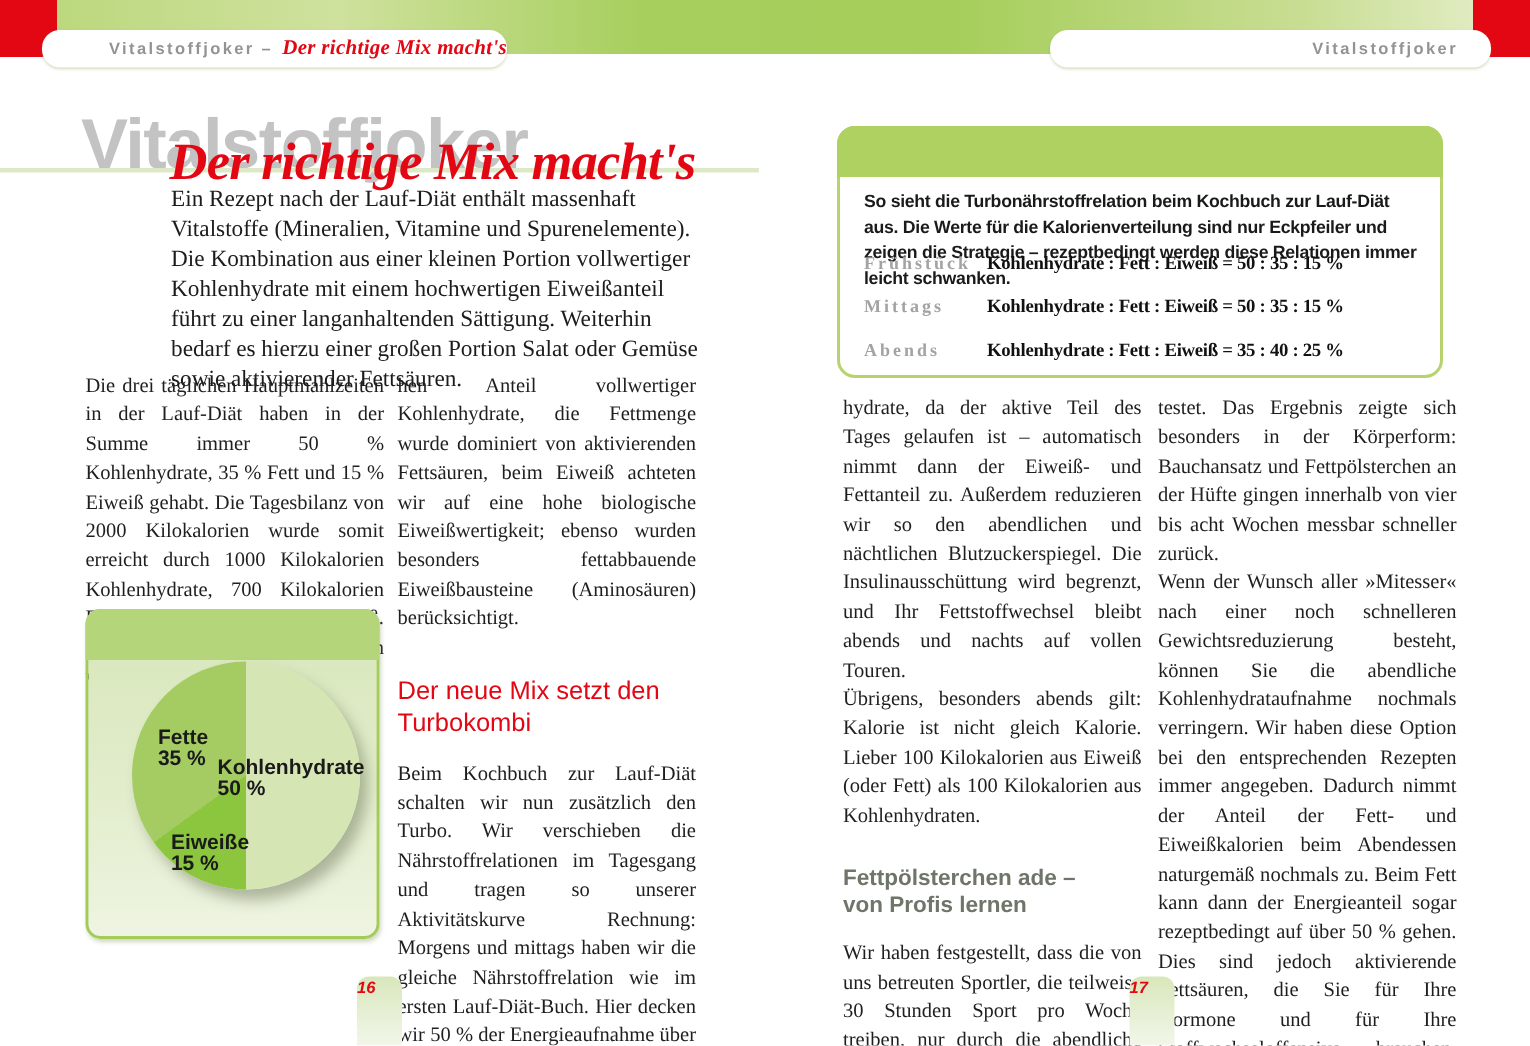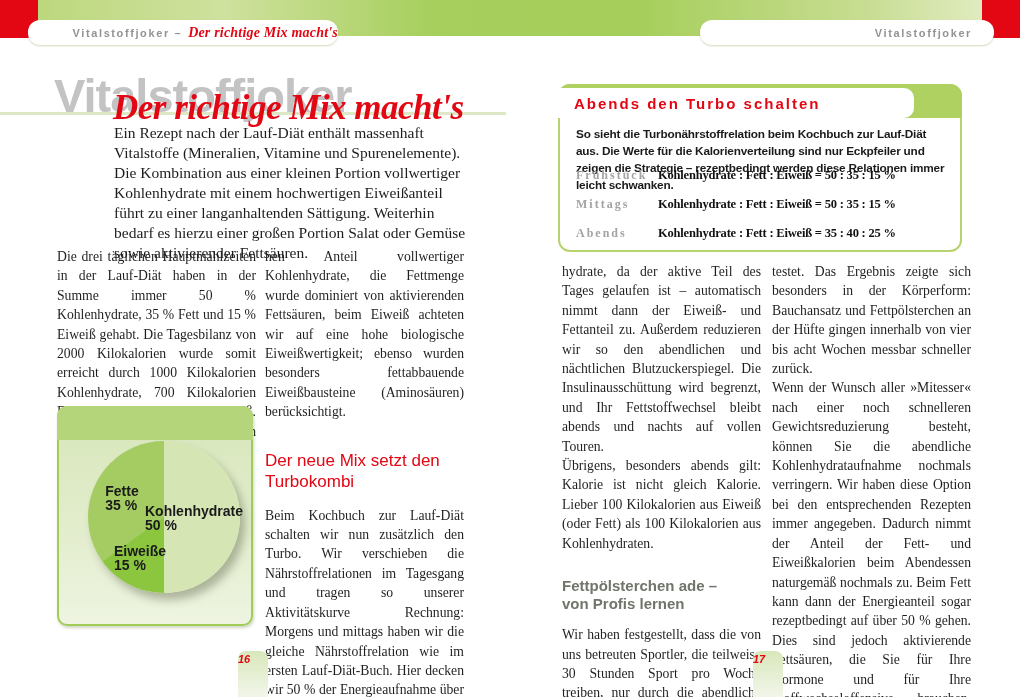--- a/index.html
+++ b/index.html
@@ -82,21 +82,21 @@
   .pie{
     position:absolute;left:29px;top:33px;width:152px;height:152px;border-radius:50%;
     box-shadow:5px 7px 9px rgba(60,70,40,.35);
   }
   .pie-label{
     position:absolute;transform:translate(-50%,-50%);text-align:left;
     font-size:14px;font-weight:bold;color:#1a1a1a;line-height:14px;white-space:nowrap;
   }
   .pie-label span{display:block;}
   .pl0{left:106px;top:77px;}
-  .pl1{left:52px;top:117px;}
+  .pl1{left:52px;top:127px;}
   .pl2{left:34px;top:57px;}
 
   
   .info-box{
     position:absolute;left:558px;top:84px;width:404px;height:168px;
     border:2px solid #b7d36e;border-radius:12px;background:#ffffff;box-sizing:border-box;
   }
   .info-box .ib-topband{
     position:absolute;left:-2px;top:-2px;width:404px;height:34px;
     background:#aed162;border-radius:12px 12px 0 0;
@@ -171,23 +171,20 @@
     </div>
     <div class="pie-label pl2">
       <span>Fette</span>
       <span>35 %</span>
     </div>
   </div>
 </div>
 
 <div class="info-box">
   <div class="ib-topband"></div>
-  <div class="ib-titlebar">
-    <span class="ib-title">Abends den Turbo schalten</span>
-  </div>
   <div class="ib-intro">So sieht die Turbonährstoffrelation beim Kochbuch zur Lauf-Diät aus. Die Werte für die Kalorienverteilung sind nur Eckpfeiler und zeigen die Strategie – rezeptbedingt werden diese Relationen immer leicht schwanken.</div>
   <div class="ib-rows">
     <div class="ib-row">
       <span class="ib-row-label">Frühstück</span>
       <span class="ib-row-value">Kohlenhydrate : Fett : Eiweiß = 50 : 35 : 15 %</span>
     </div>
     <div class="ib-row">
       <span class="ib-row-label">Mittags</span>
       <span class="ib-row-value">Kohlenhydrate : Fett : Eiweiß = 50 : 35 : 15 %</span>
     </div>

